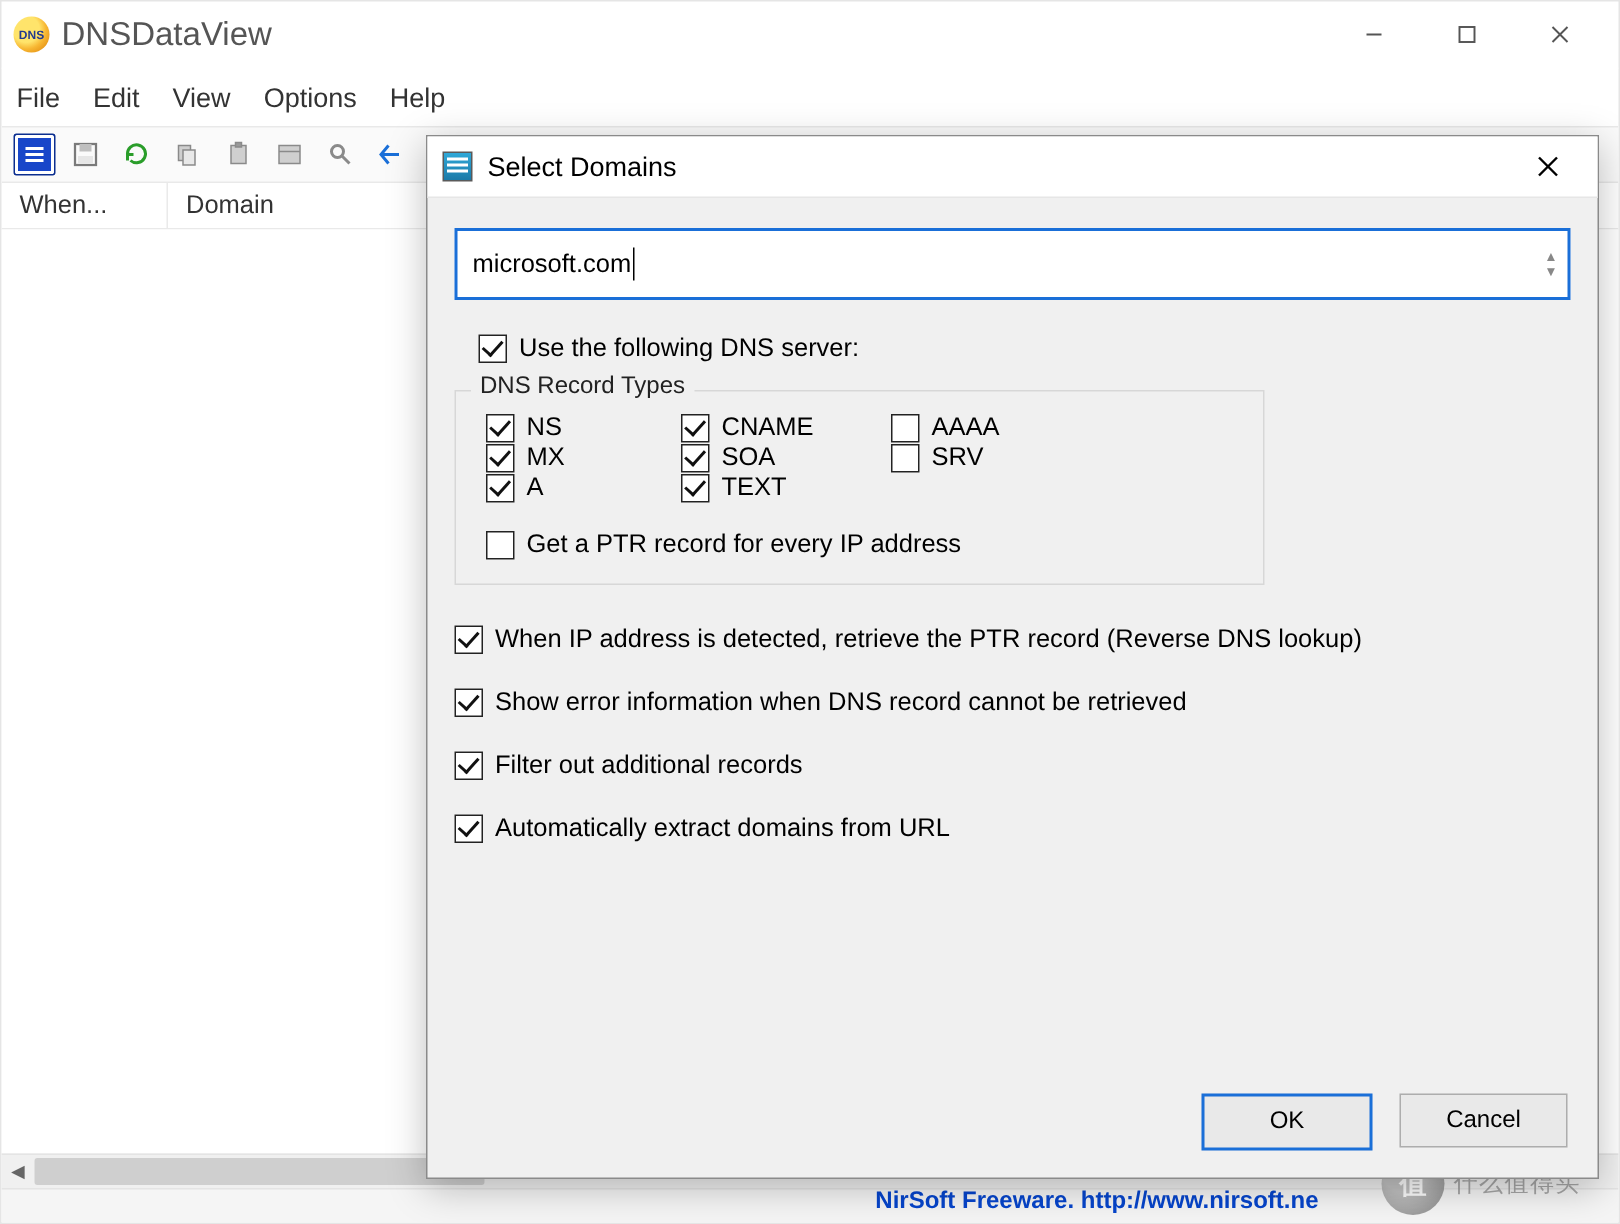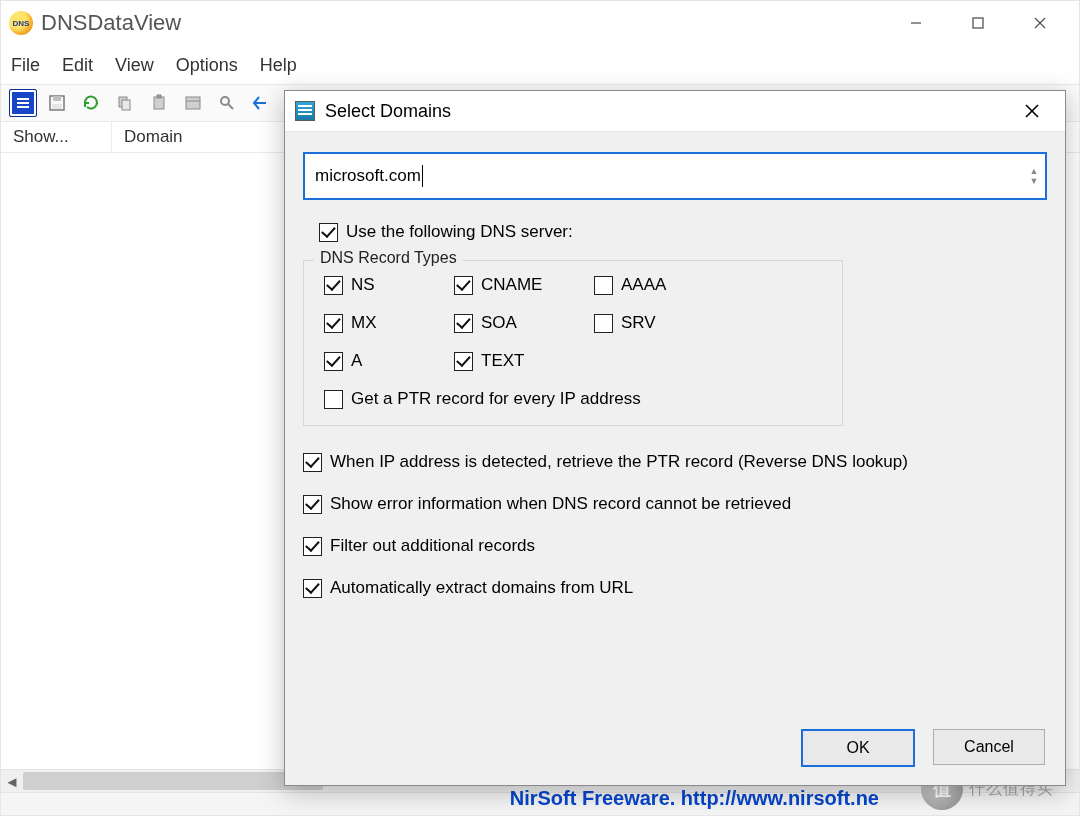--- a/index.html
+++ b/index.html
@@ -23,21 +23,21 @@
 
 .colheaders{height:30px;display:flex;align-items:center;border-bottom:1px solid #e9e9e9;font-size:17px;color:#333;}
 .colheaders .ch{padding:0 12px;height:100%;display:flex;align-items:center;border-right:1px solid #eaeaea;}
 
 .bodyarea{position:relative;height:calc(100% - 44px - 38px - 36px - 30px - 26px - 24px);background:#fff;}
 .hscroll{height:22px;border-top:1px solid #e4e4e4;background:#f0f0f0;position:relative;}
 .hscroll .arrow{width:22px;height:22px;display:flex;align-items:center;justify-content:center;color:#666;}
 .hscroll .track{position:absolute;left:22px;right:22px;top:0;bottom:0;background:#f0f0f0;}
 .hscroll .thumb{position:absolute;left:0;top:2px;bottom:2px;width:300px;background:#cfcfcf;border-radius:2px;}
 .statusbar{height:24px;border-top:1px solid #e4e4e4;background:#f5f5f5;}
-.footer-link{position:absolute;right:200px;bottom:5px;color:#0645cc;font-weight:600;font-size:20px;}
+.footer-link{position:absolute;right:200px;bottom:5px;color:#0645cc;font-weight:600;font-size:16px;}
 
 .watermark{position:absolute;right:25px;bottom:5px;display:flex;align-items:center;gap:6px;opacity:.85;}
 .watermark .ball{width:42px;height:42px;border-radius:50%;background:radial-gradient(circle at 35% 30%,#bbb 0 35%,#8a8a8a 80%);display:flex;align-items:center;justify-content:center;color:#fff;font-weight:700;font-size:18px;}
 .watermark .txt{writing-mode:horizontal-tb;color:#9a9a9a;font-size:16px;letter-spacing:1px;}
 
 .modal{position:absolute;left:283px;top:89px;width:780px;height:694px;background:#f0f0f0;border:1px solid #8a8a8a;box-shadow:0 6px 24px rgba(0,0,0,.25);}
 .modal .m-titlebar{height:40px;background:#fff;display:flex;align-items:center;padding:0 10px;border-bottom:1px solid #e6e6e6;}
 .m-icon{width:18px;height:18px;margin-right:10px;background:linear-gradient(#2fa8d8,#1b7aa8);border:1px solid #5a5a5a;position:relative;}
 .m-icon::after{content:"";position:absolute;left:2px;right:2px;top:3px;height:2px;background:#fff;box-shadow:0 4px 0 #fff,0 8px 0 #fff;}
 .m-title{font-size:18px;color:#000;}
@@ -49,21 +49,21 @@
 .caret{display:inline-block;width:1px;height:22px;background:#000;margin-left:1px;}
 .spin{position:absolute;right:2px;top:2px;bottom:2px;width:18px;display:flex;flex-direction:column;justify-content:center;gap:2px;color:#888;}
 .spin span{font-size:9px;line-height:8px;text-align:center;}
 .row{display:flex;align-items:center;margin-top:22px;gap:18px;padding-left:16px;}
 .chk{display:flex;align-items:center;gap:8px;font-size:17px;color:#000;}
 .chk .box{width:17px;height:17px;border:1.5px solid #222;background:#fff;display:flex;align-items:center;justify-content:center;}
 .chk .box.checked::after{content:"";width:11px;height:6px;border-left:2.5px solid #111;border-bottom:2.5px solid #111;transform:rotate(-48deg) translate(1px,-1px);}
 .dns-input{width:256px;height:30px;border:1.5px solid #7a7a7a;background:#fff;padding:0 8px;font-size:17px;display:flex;align-items:center;}
 .fieldset{border:1px solid #d7d7d7;margin-top:18px;padding:14px 20px 16px;position:relative;width:498px;}
 .fieldset .legend{position:absolute;top:-12px;left:10px;background:#f0f0f0;padding:0 6px;font-size:16px;color:#222;}
-.ft-grid{display:grid;grid-template-columns:130px 140px 120px;row-gap:18px;}
+.ft-grid{display:grid;grid-template-columns:130px 140px 120px;}
 .ft-row-wide{margin-top:18px;}
 .opts{margin-top:26px;display:flex;flex-direction:column;gap:22px;}
 .btnrow{position:absolute;right:20px;bottom:18px;display:flex;gap:18px;}
 .btn{min-width:110px;height:34px;background:#e9e9e9;border:1px solid #adadad;display:flex;align-items:center;justify-content:center;font-size:16px;color:#000;}
 .btn.default{border:2px solid #1a6fd8;background:#e9e9e9;}
 </style>
 </head>
 <body>
 
 <div class="app">
@@ -146,21 +146,21 @@
       </div>
     <div class="tb">
         <svg viewBox="0 0 18 18" fill="none" stroke="#1a6fd8" stroke-width="2">
           <polyline points="7,3 2,9 7,15"></polyline>
           <line x1="2" y1="9" x2="14" y2="9"></line>
         </svg>
       </div>
   </div>
 
   <div class="colheaders">
-    <div class="ch" style="width:86px">Show...</div>
+    <div class="ch" style="width:86px">When...</div>
     <div class="ch" style="width:180px">Domain</div>
   </div>
   <div class="bodyarea"></div>
   <div class="hscroll">
     <div class="arrow">◄</div>
     <div class="track">
         <div class="thumb"></div>
       </div>
   </div>
   <div class="statusbar"></div>

